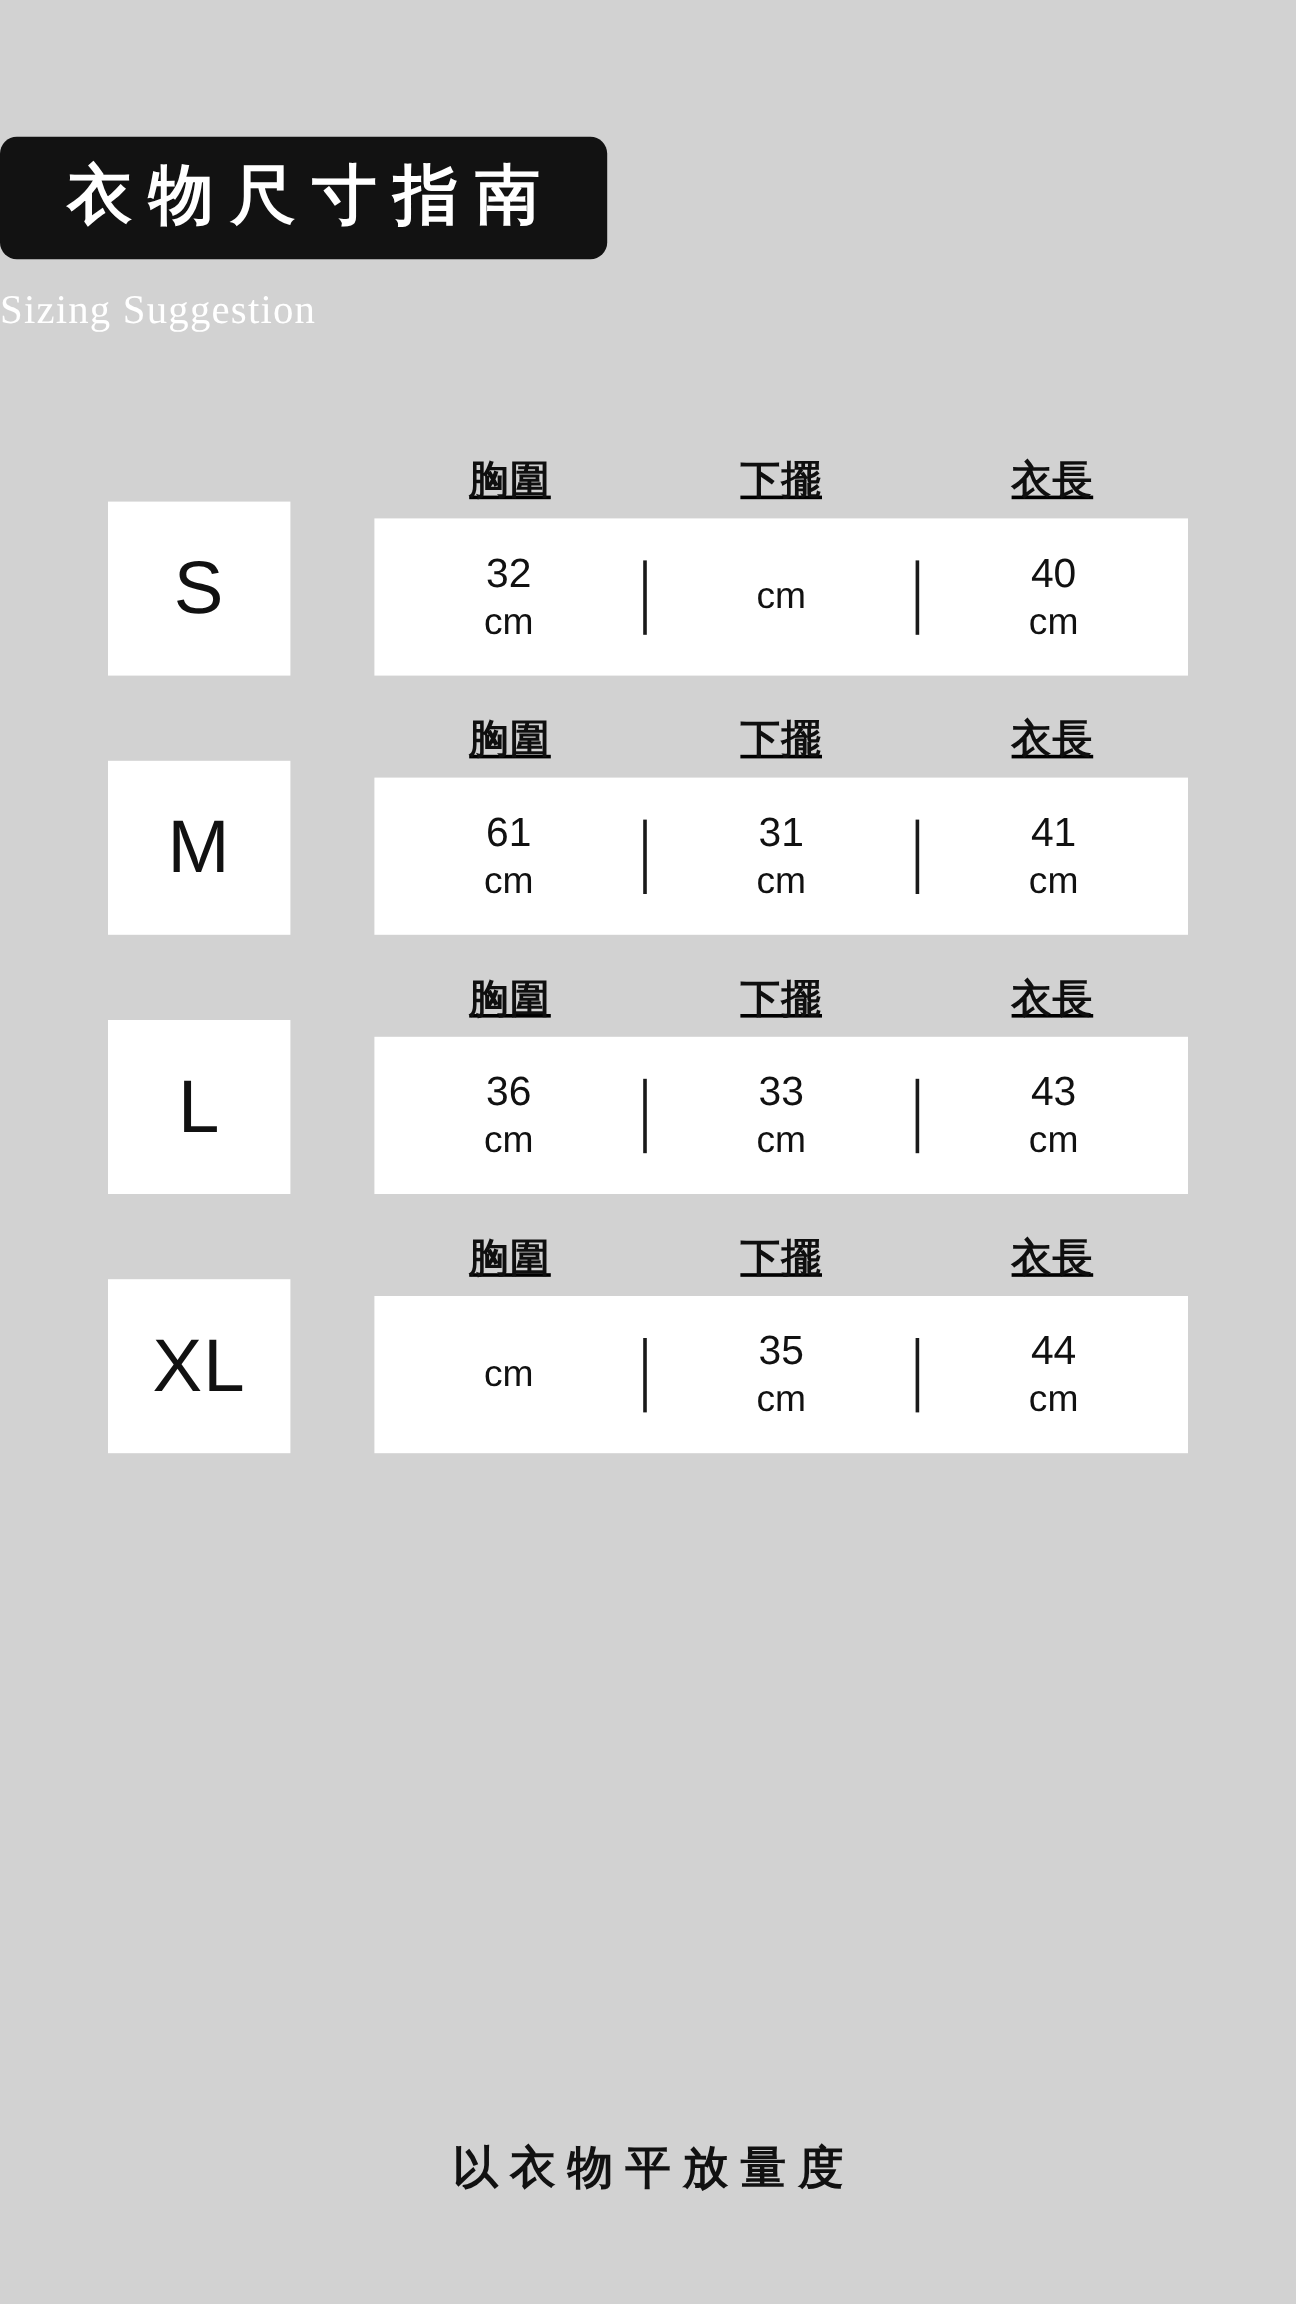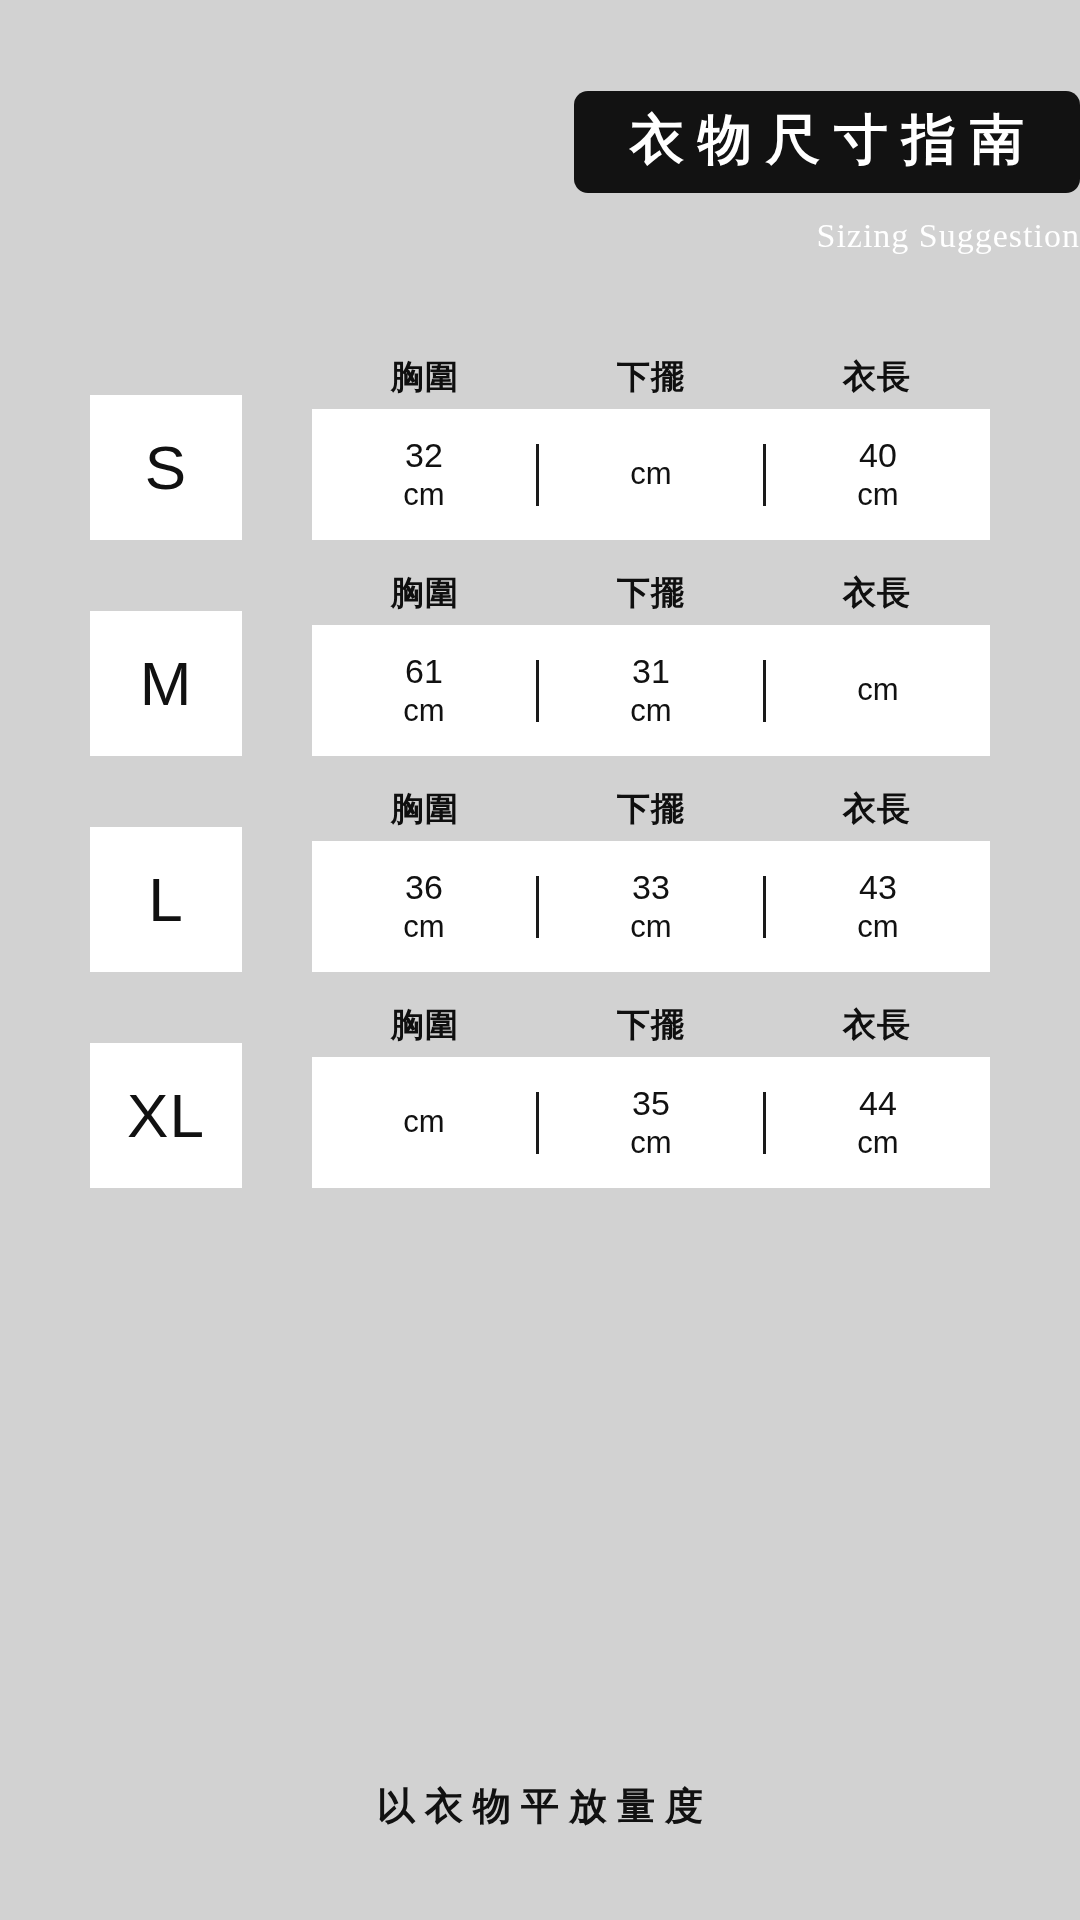--- a/index.html
+++ b/index.html
@@ -10,22 +10,22 @@
     width: 1080px;
     height: 1920px;
     background: #d2d2d2;
     font-family: "Liberation Sans", sans-serif;
     position: relative;
     overflow: hidden;
   }
 
   
   .header {
-    padding-top: 91px;
-    text-align: right;
+    padding-top: 114px;
+    text-align: left;
   }
   .title-plate {
     display: inline-block;
     background: #121212;
     color: #ffffff;
     border-radius: 14px;
     padding: 22px 42px 26px 42px;
     font-family: "DejaVu Sans", sans-serif;
     font-weight: bold;
     font-size: 54px;
@@ -73,20 +73,21 @@
   }
 
   
   .labels-row {
     position: absolute;
     left: 222px;
     right: 0;
     top: 0;
     height: 48px;
     display: flex;
+    text-decoration: underline;
   }
   .labels-row .lbl {
     flex: 1;
     text-align: center;
     font-family: "DejaVu Sans", sans-serif;
     font-weight: bold;
     font-size: 33px;
     color: #0f0f0f;
     line-height: 48px;
     letter-spacing: 1px;
@@ -186,20 +187,21 @@
         <span class="num">61</span>
         <span class="unit">cm</span>
       </div>
       <div class="divider"></div>
       <div class="value-cell">
         <span class="num">31</span>
         <span class="unit">cm</span>
       </div>
       <div class="divider"></div>
       <div class="value-cell">
+        <span class="num">41</span>
         <span class="unit">cm</span>
       </div>
     </div>
   </div>
 
   <div class="size-block">
     <div class="size-chip">L</div>
     <div class="labels-row">
       <div class="lbl">胸圍</div>
       <div class="lbl">下擺</div>

